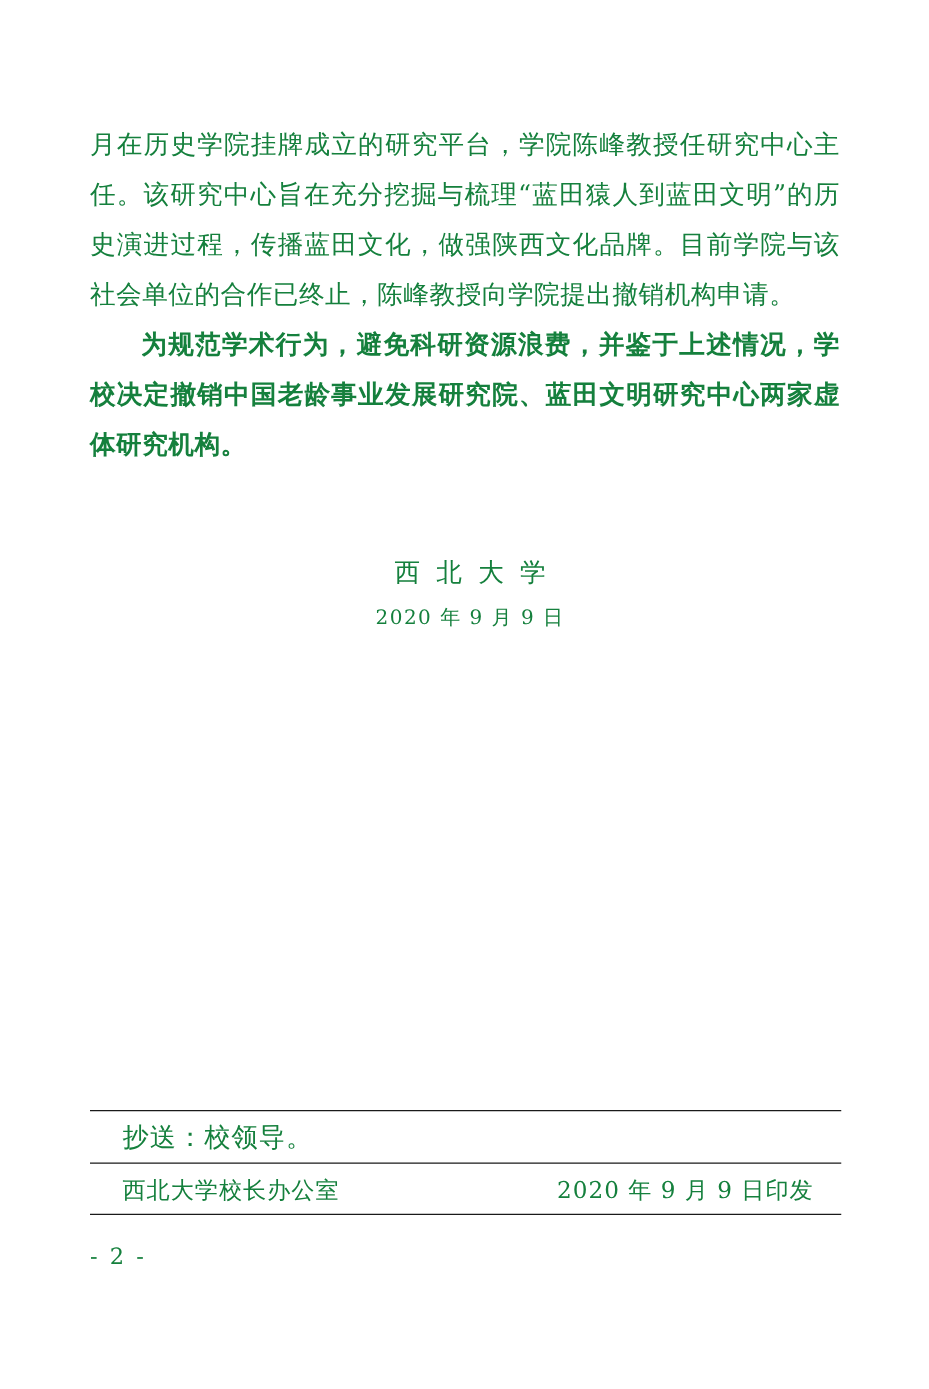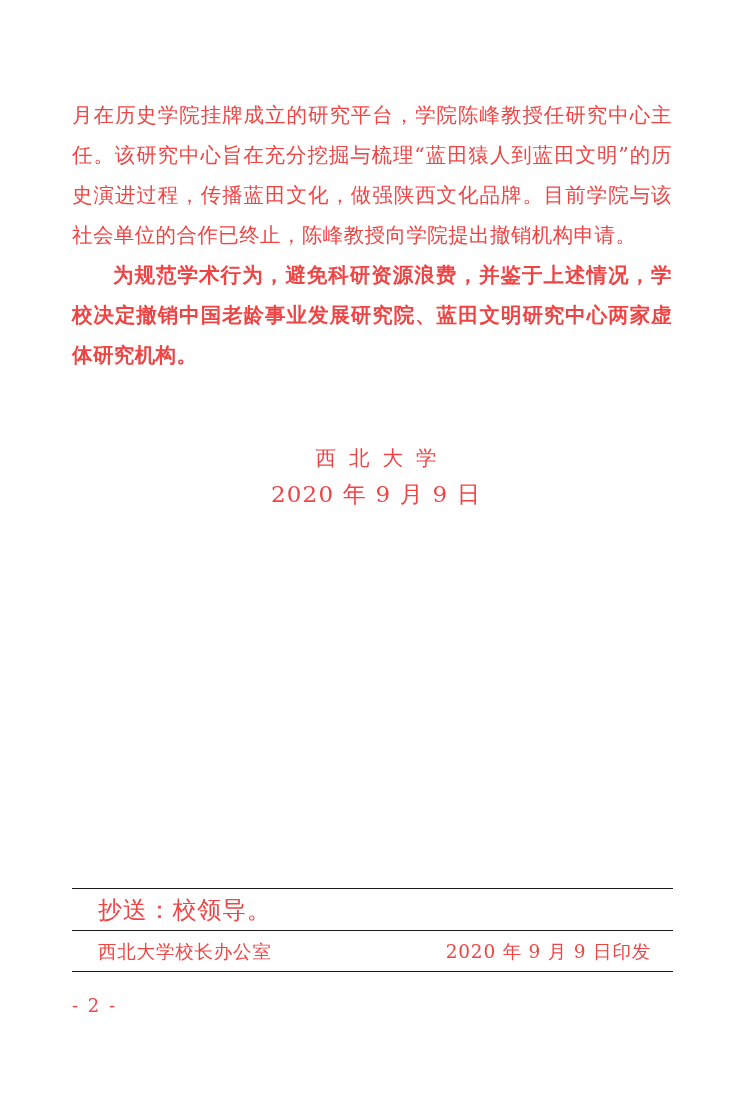--- a/index.html
+++ b/index.html
@@ -6,21 +6,21 @@
     margin: 0;
     padding: 0;
     background: #ffffff;
   }
   .page {
     position: relative;
     width: 743px;
     height: 1111px;
     background: #ffffff;
     font-family: "DejaVu Serif", "Liberation Serif", serif;
-    color: #ef4444;
+    color: #15803d;
     overflow: hidden;
   }
   .body-area {
     position: absolute;
     left: 72px;
     top: 95px;
     width: 600px;
   }
   .para {
     font-size: 20.5px;
@@ -45,21 +45,21 @@
     text-align: center;
   }
   .sign-org {
     font-size: 20.5px;
     line-height: 36px;
     letter-spacing: 13px;
     padding-left: 13px;
     text-indent: 0;
   }
   .sign-date {
-    font-size: 23px;
+    font-size: 16px;
     line-height: 36px;
     letter-spacing: 1.2px;
   }
   .footer {
     position: absolute;
     left: 72px;
     top: 888px;
     width: 601px;
   }
   .rule {
@@ -68,21 +68,21 @@
     width: 100%;
   }
   .cc-row {
     height: 41px;
     display: flex;
     align-items: center;
     padding-left: 26px;
     box-sizing: border-box;
   }
   .cc-text {
-    font-size: 24px;
+    font-size: 21px;
     letter-spacing: 0.8px;
   }
   .issuer-row {
     height: 40px;
     display: flex;
     align-items: center;
     justify-content: space-between;
     padding: 0 22px 0 26px;
     box-sizing: border-box;
   }

